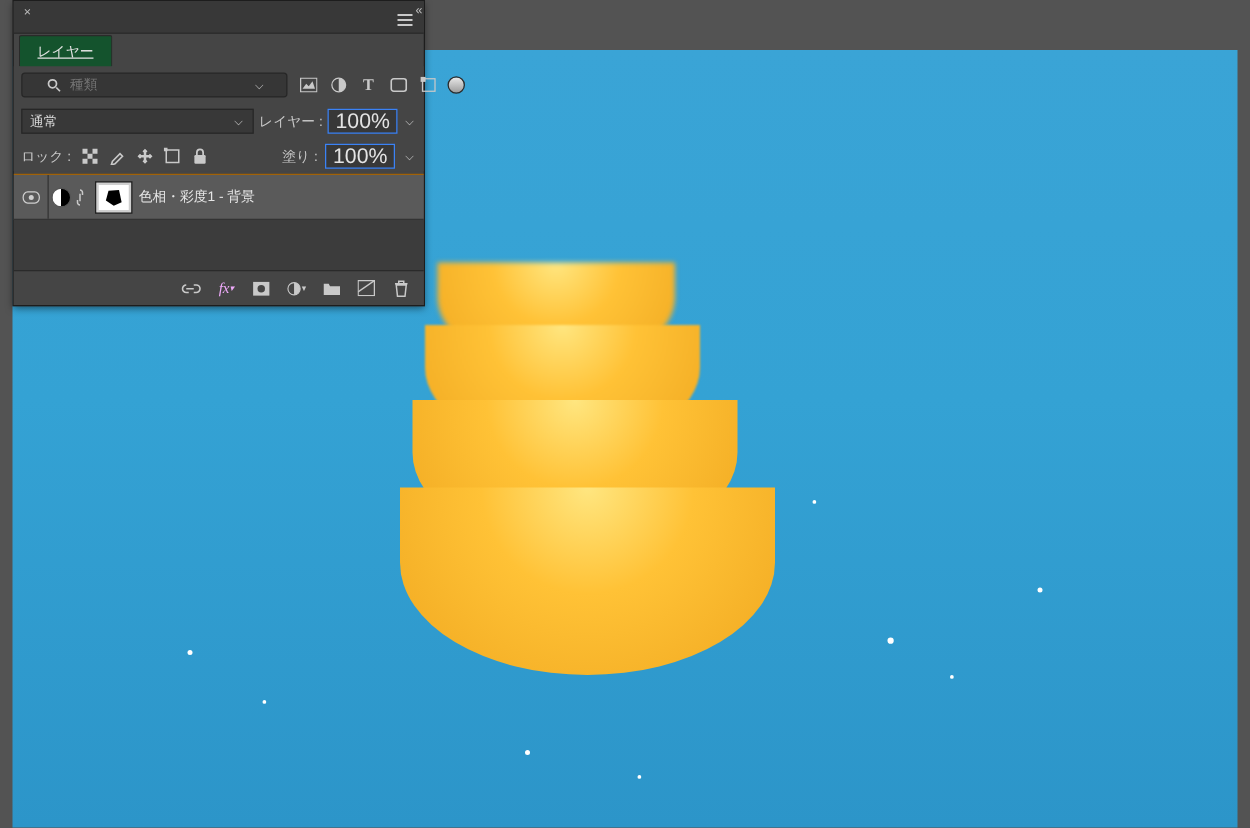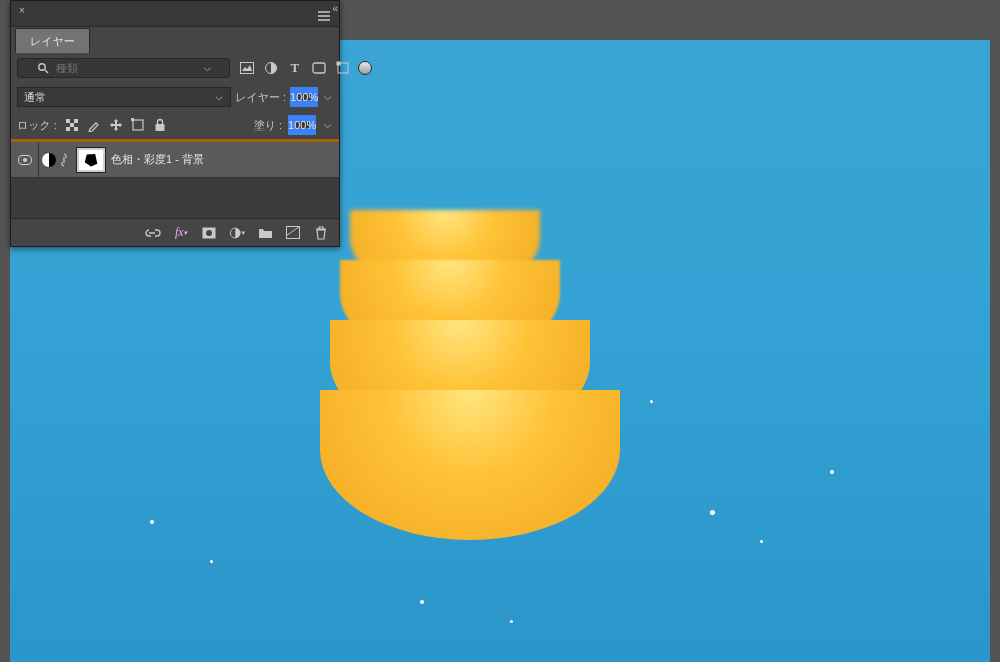--- a/index.html
+++ b/index.html
@@ -69,27 +69,28 @@
 }
 .collapse-arrows {
   position: absolute; right: 4px; top: 2px;
   color: #bcbcbc; font-size: 10px; letter-spacing:-3px;
   cursor: pointer;
 }
 .tab-row {
   display: flex; align-items: flex-end; height: 26px; padding-left: 4px;
 }
 .tab {
-  background: #737373;
+  background: #14532d;
   padding: 5px 14px 4px 14px;
   border: 1px solid #2a2a2a;
   border-bottom: none;
   border-radius: 2px 2px 0 0;
   color: #e4e4e4;
   cursor: pointer;
+  text-decoration: underline;
 }
 .panel-menu {
   position:absolute; right:6px; top:6px; bottom:auto;
 }
 .panel-body { padding: 4px 6px 0 6px; background:#454545; }
 
 .row { display:flex; align-items:center; gap:4px; margin-bottom:6px; height:22px; }
 
 .search-wrap {
   display:flex; align-items:center; flex:1; background:#363636;
@@ -115,35 +116,35 @@
 }
 
 .blend-row { display:flex; align-items:center; gap:4px; height:24px; margin-bottom:4px;}
 .blend-select {
   flex:1; background:#383838; border:1px solid #262626; color:#d8d8d8;
   height:20px; padding:0 6px; display:flex; align-items:center; justify-content:space-between;
   cursor:pointer;
 }
 .label-sm { color:#c8c8c8; font-size:11px; }
 .pct-box {
-  width:28px; height:20px; background:#383838; border:7px solid #3b82f6;
+  width:56px; height:20px; background:#383838; border:1px solid #3b82f6;
   color:#e4e4e4; display:flex; align-items:center; justify-content:center;
-  font-size:11px;
+  font-size:17px;
 }
 
 .lock-row { display:flex; align-items:center; gap:6px; height:24px; margin-bottom:2px;}
 .lock-icons { display:flex; gap:4px; align-items:center; }
 .licon {
   width:18px; height:18px; display:flex; align-items:center; justify-content:center;
   color:#c9c9c9; cursor:pointer;
 }
 .spacer { flex:1; }
 
 
-.layer-list { border-top:3px solid #a16207; }
+.layer-list { border-top:1px solid #a16207; }
 .layer {
   display:flex; align-items:center; height:36px;
   border-bottom:1px solid #333;
   padding-right:6px;
 }
 .layer.selected { background:#5a5a5a; }
 .vis-col {
   width:28px; height:100%; display:flex; align-items:center; justify-content:center;
   border-right:1px solid #333; cursor:pointer;
 }

